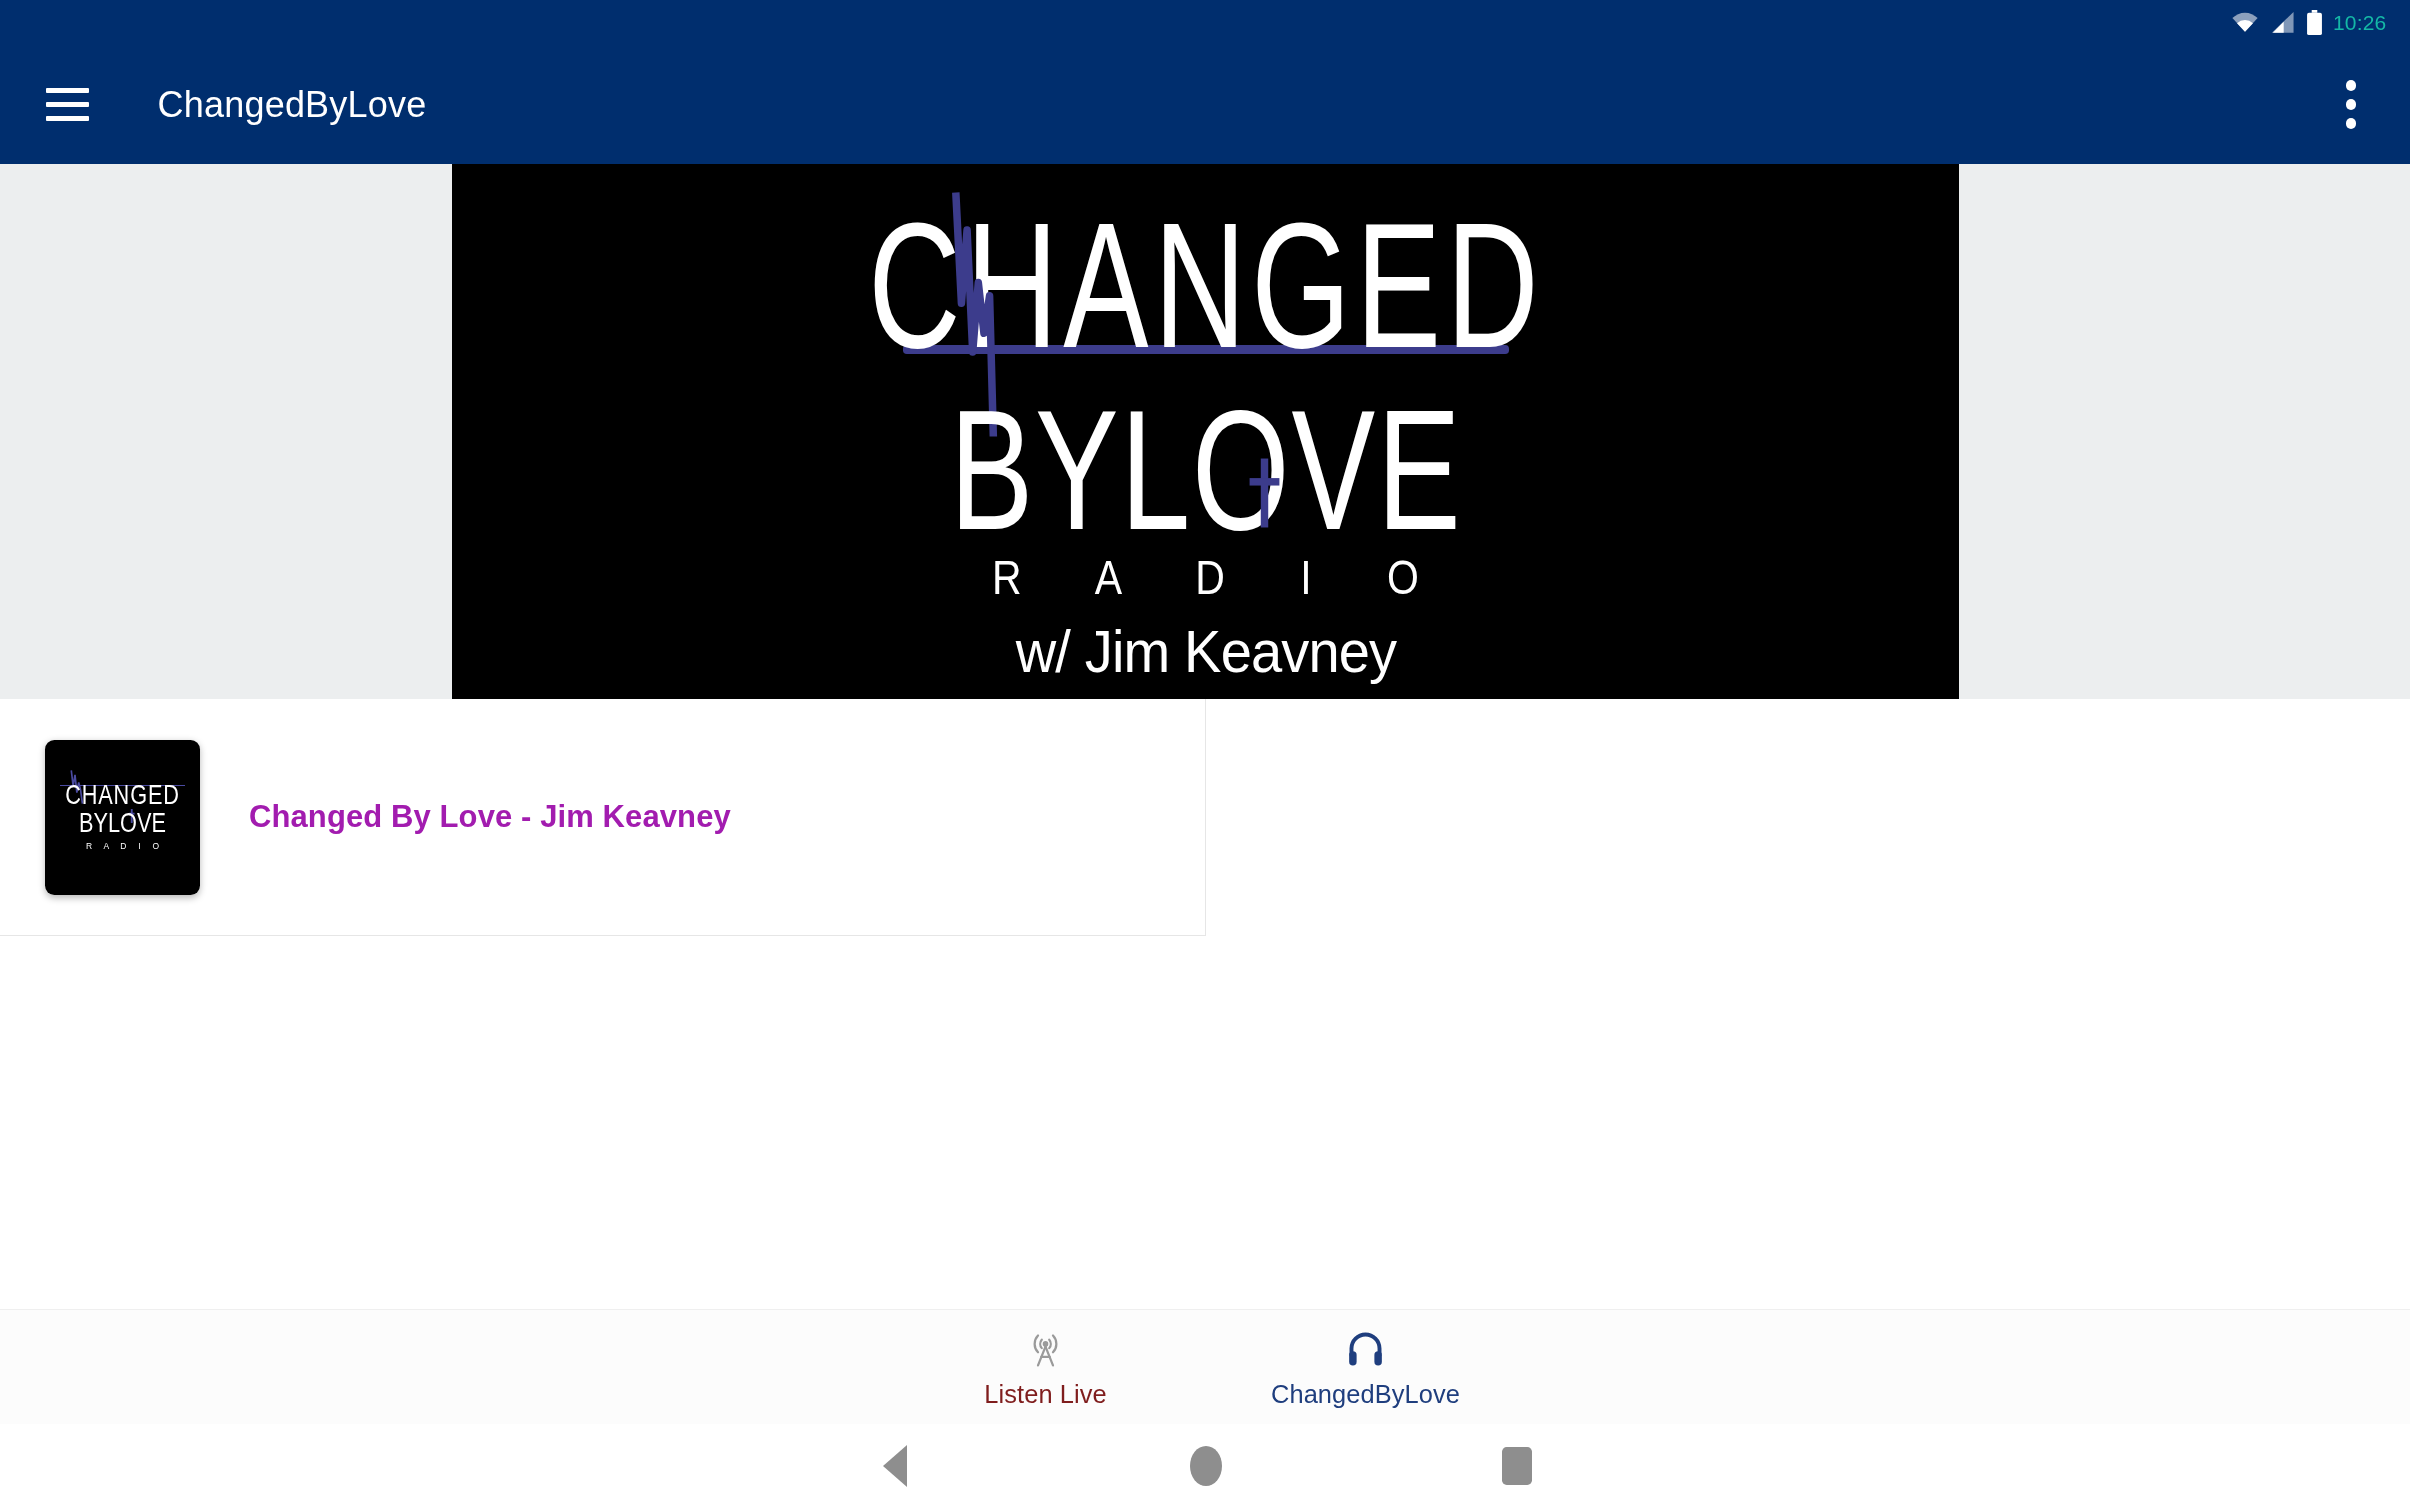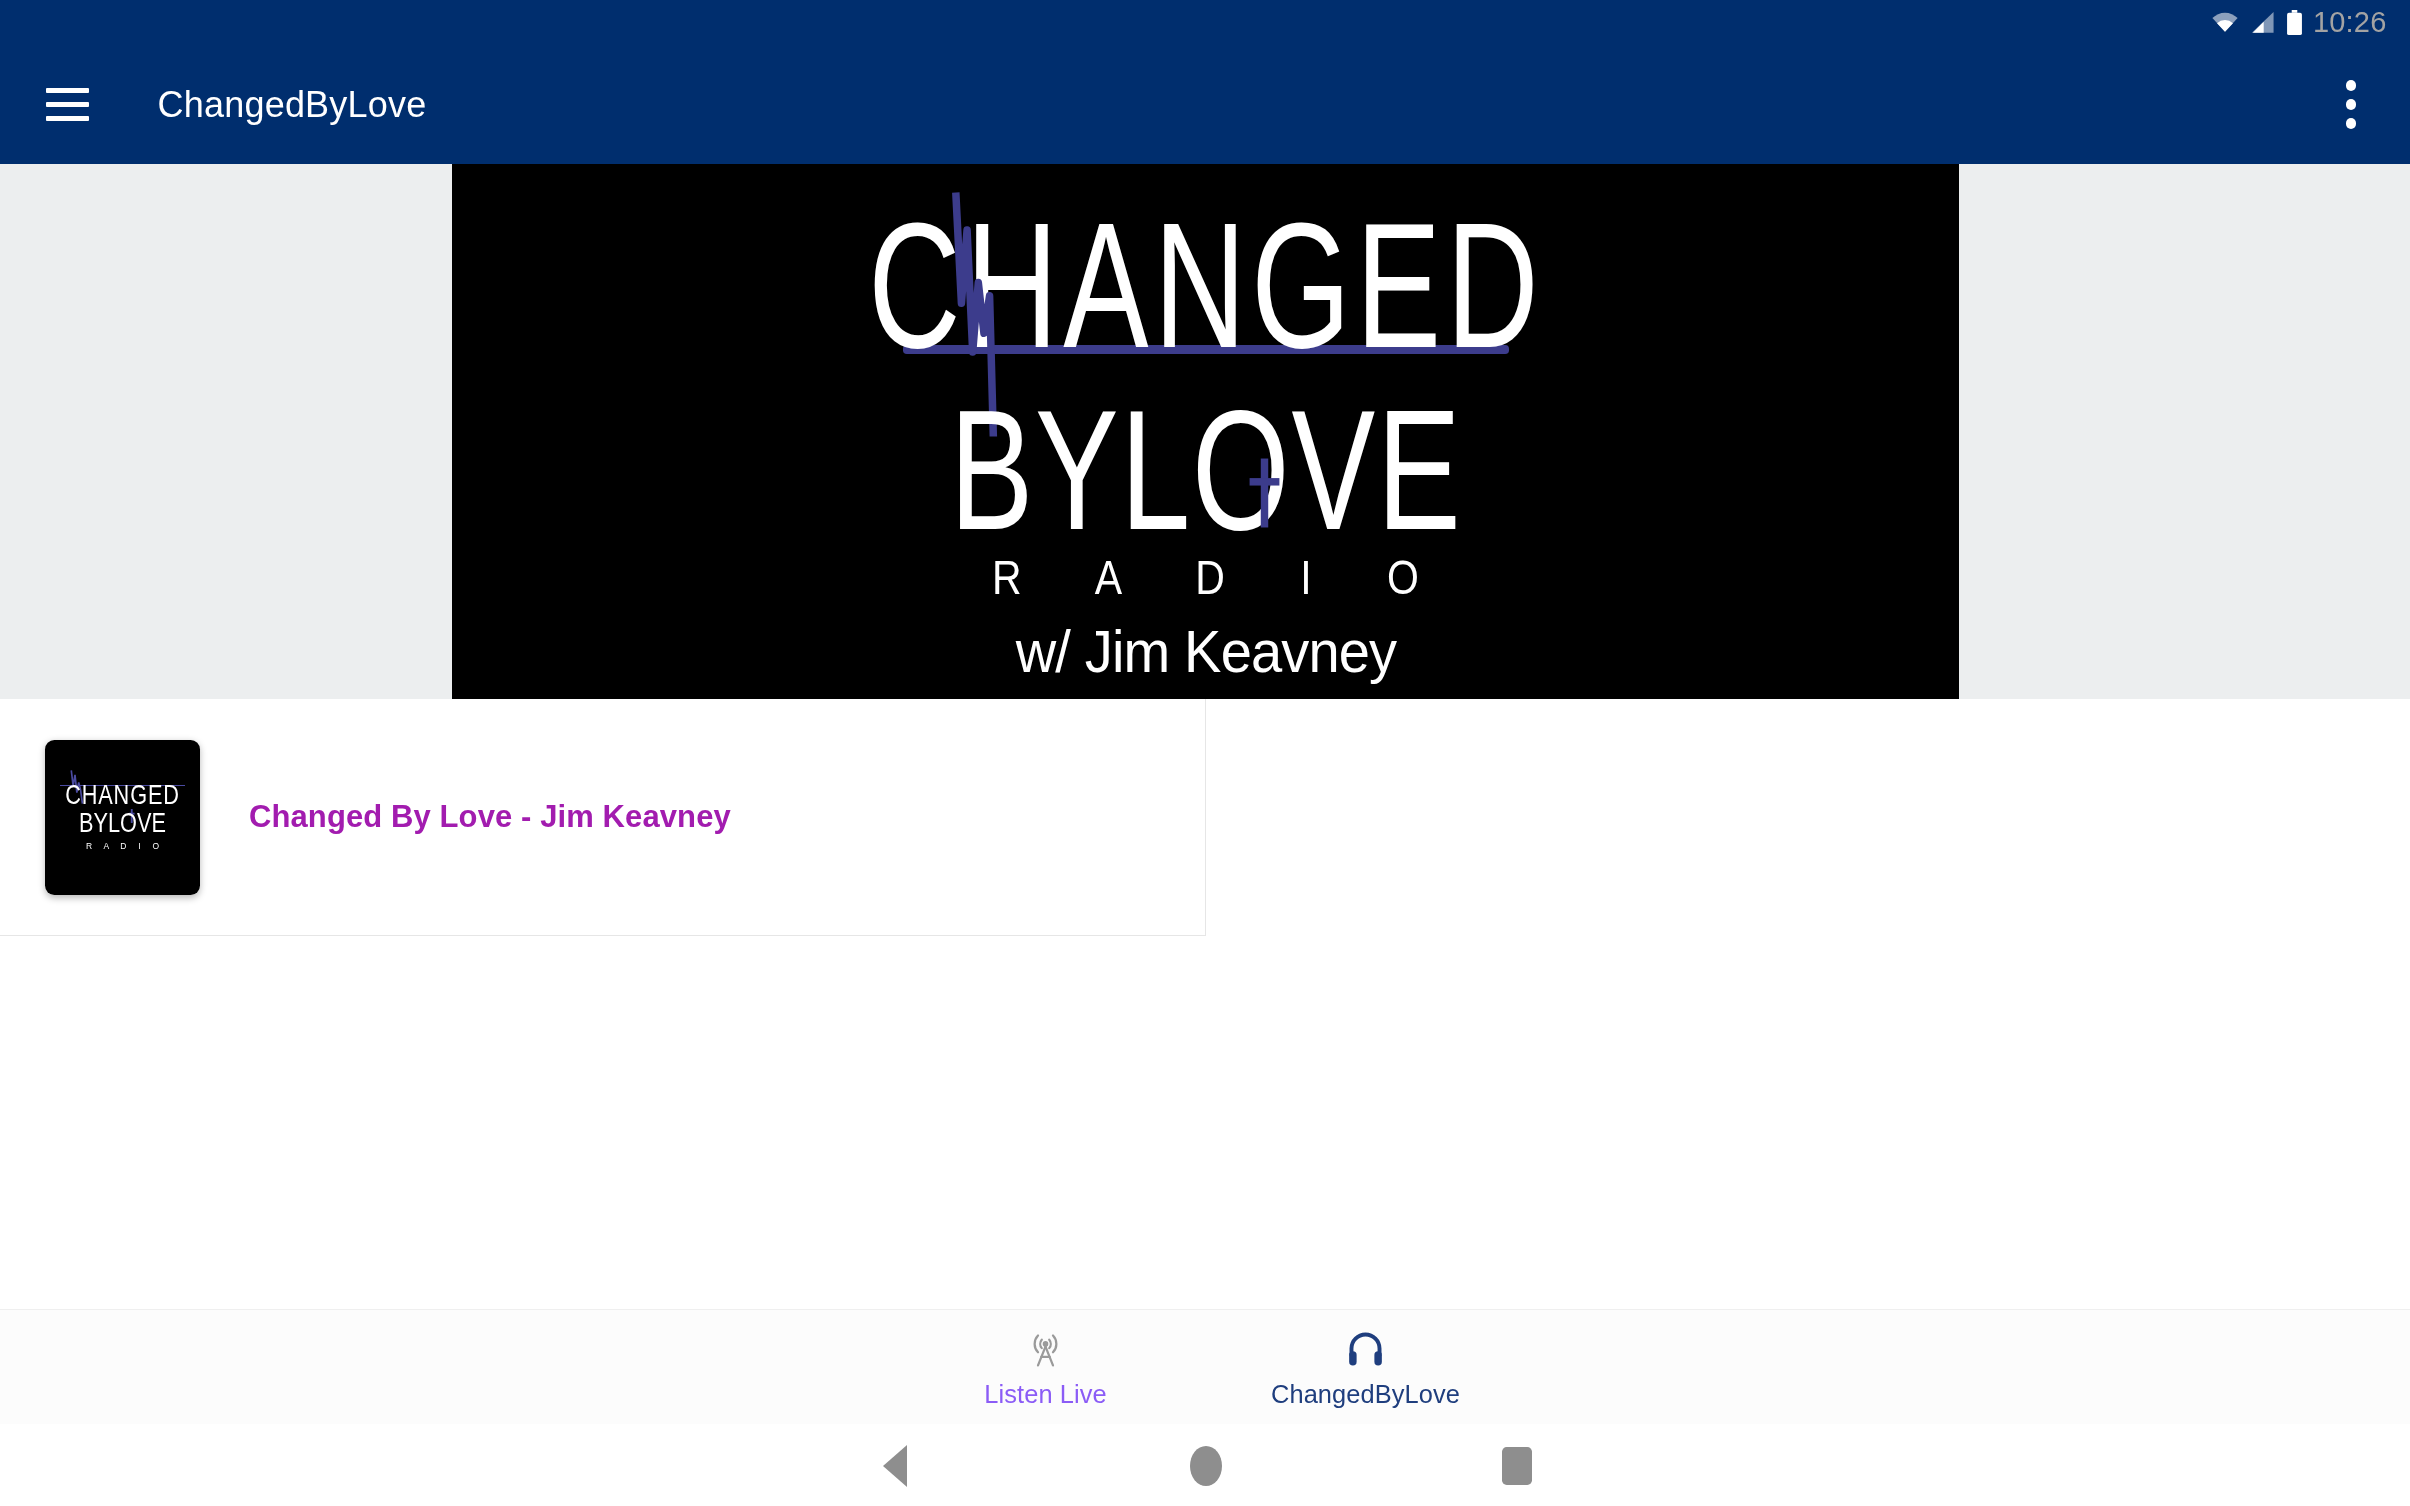--- a/index.html
+++ b/index.html
@@ -12,21 +12,21 @@
   }
   
   #status-bar{
     position:absolute;left:0;top:0;width:2411px;height:45px;
     background:#002E6E;
     display:flex;align-items:center;justify-content:flex-end;
     padding-right:24.5px;box-sizing:border-box;
   }
   #status-bar .sb-icons{display:flex;align-items:center;gap:11.3px;}
   #status-bar .sb-time{
-    color:#a3a3a3;font-size:29px;letter-spacing:0.2px;
+    color:#14b8a6;font-size:21px;letter-spacing:0.2px;
     margin-left:10px;line-height:1;
   }
   .icon-wifi{width:28px;height:22.6px;display:block;}
   .icon-signal{width:24.5px;height:22.6px;display:block;}
   .icon-battery{width:17px;height:26px;display:block;}
 
   
   #app-bar{
     position:absolute;left:0;top:45px;width:2411px;height:119px;
     background:#002E6E;
@@ -157,21 +157,21 @@
     display:flex;align-items:center;justify-content:center;
     box-sizing:border-box;
   }
   .nav-item{
     width:320px;height:100%;
     display:flex;flex-direction:column;align-items:center;justify-content:center;
     gap:6.6px;cursor:pointer;
   }
   .nav-icon{height:49px;display:flex;align-items:center;justify-content:center;}
   .nav-label{font-size:25.4px;letter-spacing:0.1px;white-space:nowrap;}
-  .nav-item.inactive .nav-label{color:#8b5cf6;}
+  .nav-item.inactive .nav-label{color:#7f1d1d;}
   .nav-item.active .nav-label{color:#1F3E7E;}
 
   
   #system-nav{
     position:absolute;left:0;top:1424px;width:2411px;height:83px;
     background:#ffffff;
     display:flex;align-items:center;justify-content:center;
   }
   #system-nav .sysbtn{
     width:311px;height:83px;display:flex;align-items:center;justify-content:center;

